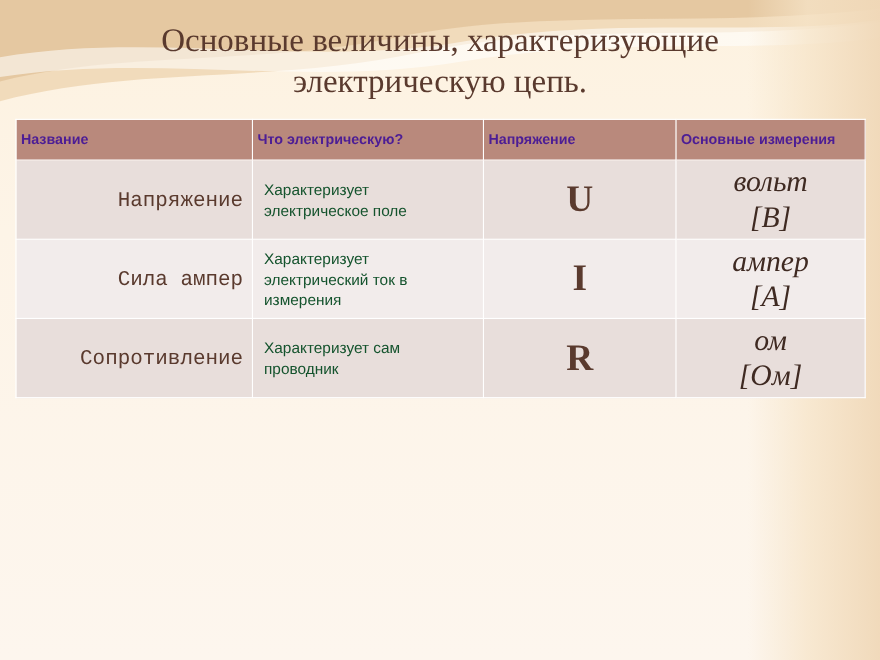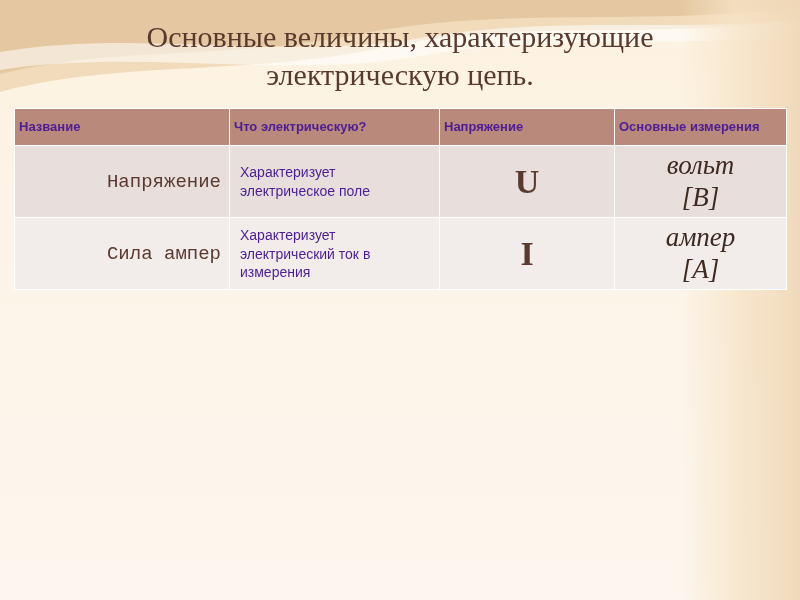--- a/index.html
+++ b/index.html
@@ -93,21 +93,21 @@
   td.name {
     font-family: Liberation Mono, monospace;
     font-size: 19px;
     color: #5a3a2e;
     text-align: right;
     padding: 6px 8px;
   }
   td.desc {
     font-family: "Liberation Sans", sans-serif;
     font-size: 14px;
-    color: #4c1d95;
+    color: #14532d;
     line-height: 1.32;
     text-align: left;
     padding: 8px 10px;
   }
   td.sym {
     font-family: "Liberation Serif", serif;
     font-size: 34px;
     font-weight: bold;
     color: #5a3a2e;
     text-align: center;
@@ -167,15 +167,24 @@
       </tr>
       <tr class="row-b">
         <td class="name">Сила ампер</td>
         <td class="desc">Характеризует электрический ток в измерения</td>
         <td class="sym">I</td>
         <td class="unit">
           <span class="u-line">ампер</span>
           <span class="u-line">[А]</span>
         </td>
       </tr>
+      <tr class="row-a">
+        <td class="name">Сопротивление</td>
+        <td class="desc">Характеризует сам проводник</td>
+        <td class="sym">R</td>
+        <td class="unit">
+          <span class="u-line">ом</span>
+          <span class="u-line">[Ом]</span>
+        </td>
+      </tr>
     </tbody>
   </table>
 </div>
 
 </body></html>

